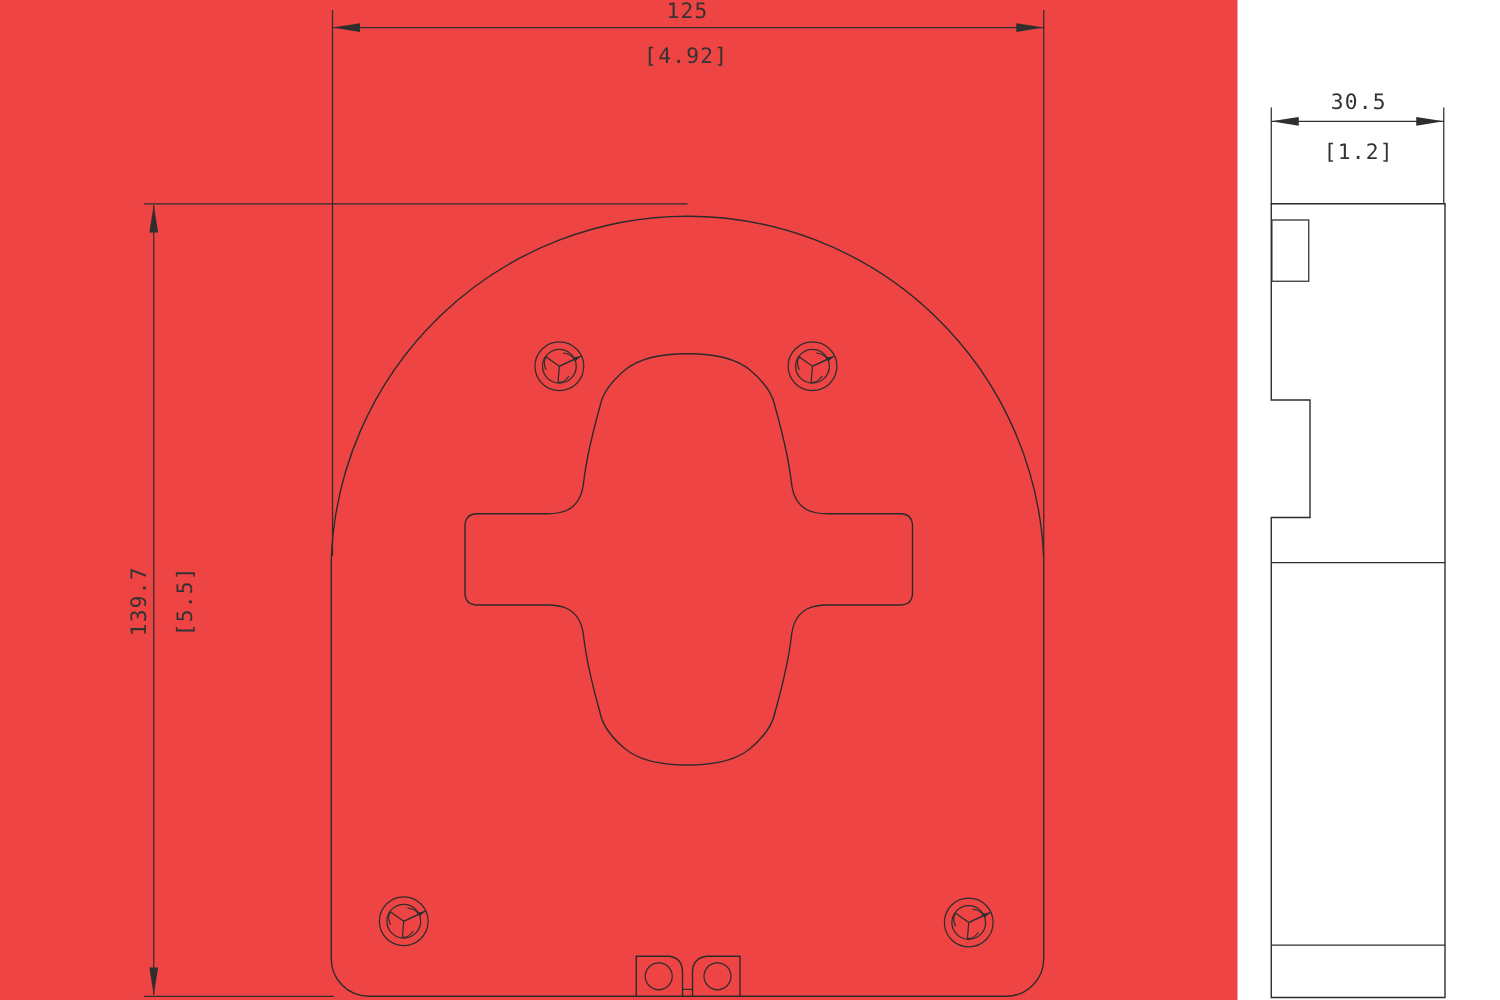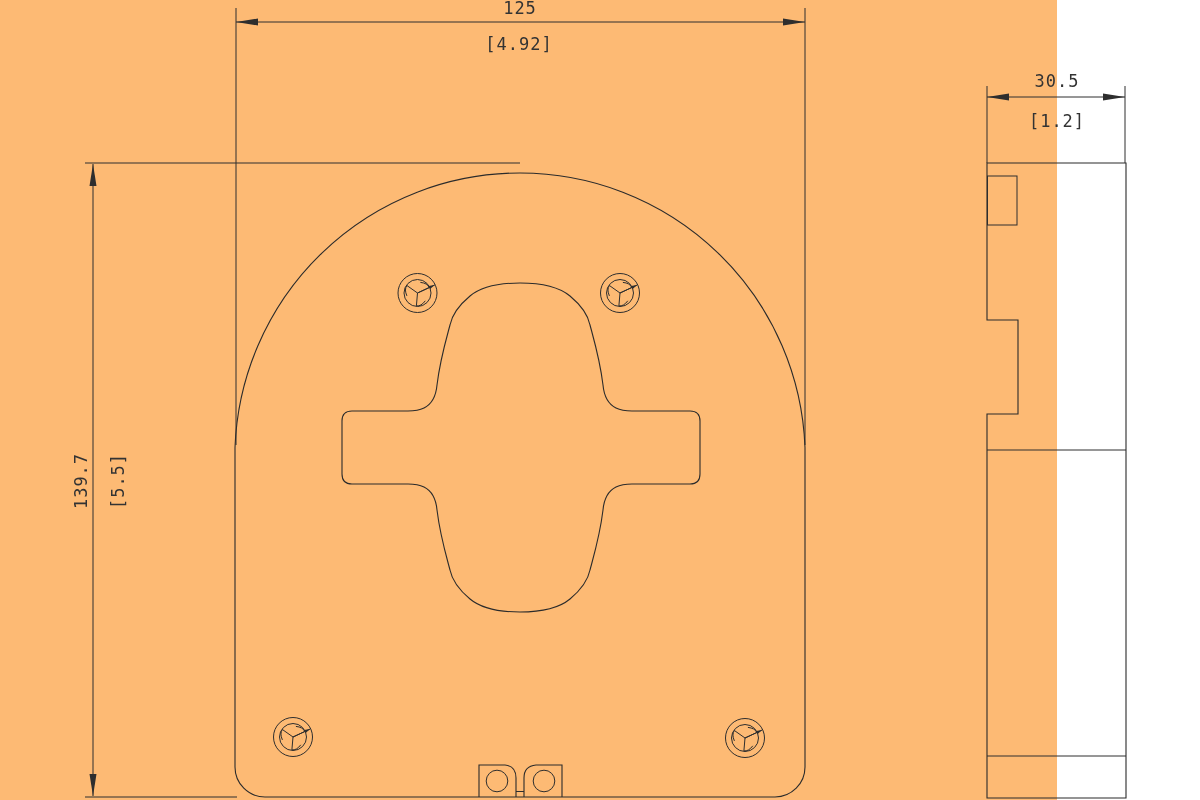--- a/index.html
+++ b/index.html
@@ -6,23 +6,24 @@
     margin: 0;
     padding: 0;
     background: #ffffff;
     width: 1200px;
     height: 800px;
     overflow: hidden;
     font-family: "DejaVu Sans Mono", "Liberation Mono", monospace;
   }
   .canvas-wrap {
     position: relative;
-    width: 1057px;
+    width: 960px;
     height: 800px;
-    background: #fdba74;
+    background: #ef4444;
+    padding-left: 30px;
   }
   svg { display: block; }
   .outline {
     fill: none;
     stroke: #2b2b2b;
     stroke-width: 1.1;
   }
   .thin {
     fill: none;
     stroke: #2e2e2e;

